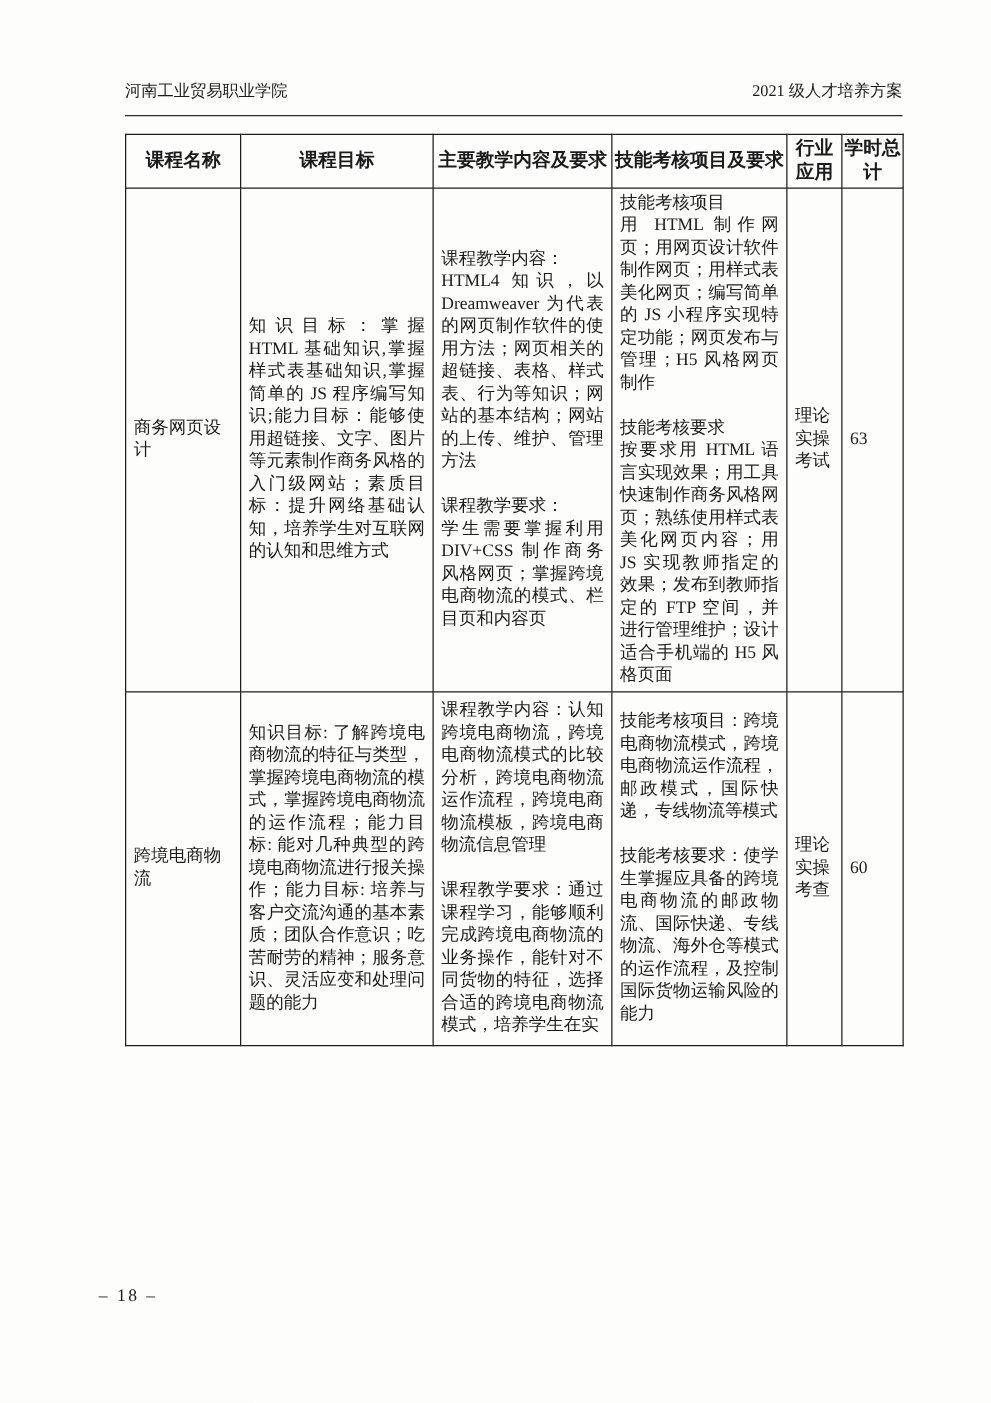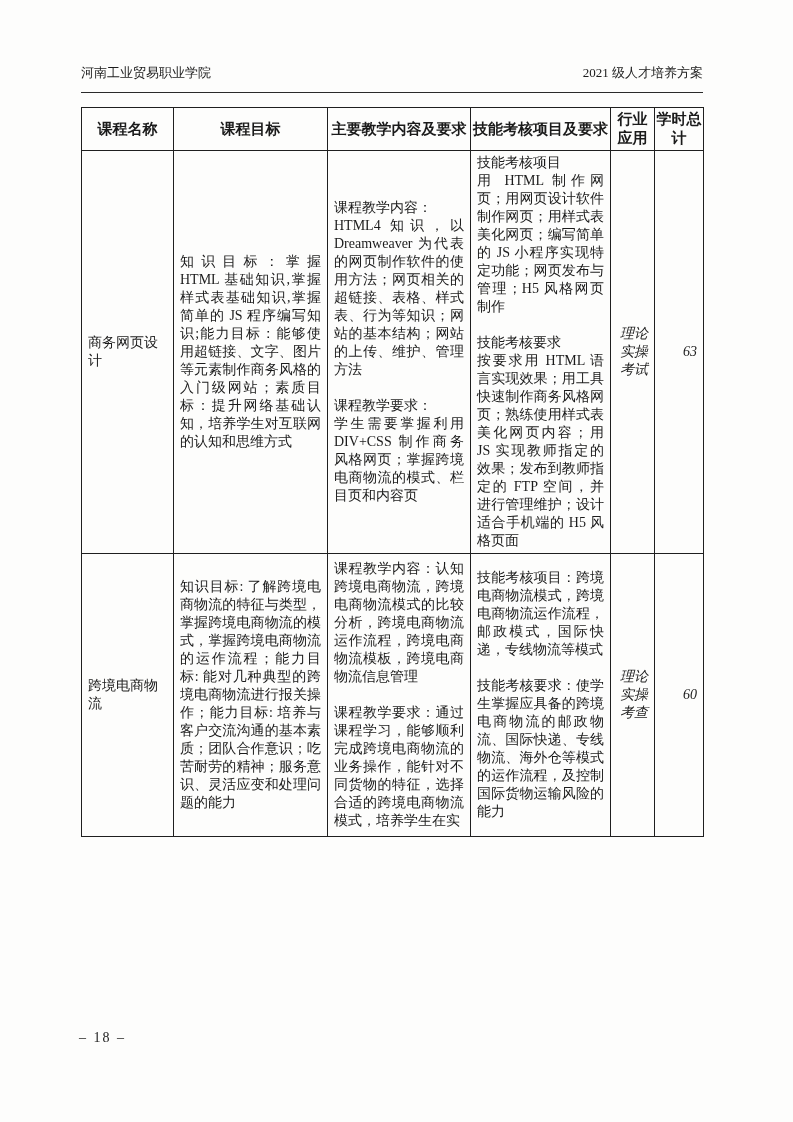--- a/index.html
+++ b/index.html
@@ -11,21 +11,21 @@
   }
   .page {
     position: relative;
     width: 793px; height: 1122px;
     background: #fdfdfc;
     overflow: hidden;
     box-sizing: border-box;
   }
   .content {
     position: absolute;
-    left: 81px; top: 64px;
+    left: 100px; top: 64px;
     width: 622px;
   }
   .doc-header {
     display: flex;
     justify-content: space-between;
     align-items: baseline;
     font-size: 13px;
     line-height: 17px;
     padding-bottom: 11px;
     border-bottom: 1px solid #2a2a2a;
@@ -51,21 +51,21 @@
   }
   .course-table td {
     font-size: 14px;
     line-height: 18px;
     padding: 3px 6px;
     vertical-align: middle;
     overflow-wrap: break-word;
   }
   .c-just   { text-align: justify; white-space: pre-line; }
   .c-name   { text-align: left; white-space: pre-line; }
-  .c-center { text-align: right; white-space: pre-line; font-style: italic; }
+  .c-center { text-align: left; white-space: pre-line; }
   tr.row-0 { height: 217px; }
   tr.row-0 td { vertical-align: top; }
   tr.row-1 { height: 380px; }
   tr.row-2 { height: 283px; }
   .page-number {
     position: absolute;
     left: 79px; top: 1030px;
     font-size: 14px;
     letter-spacing: 2px;
   }

